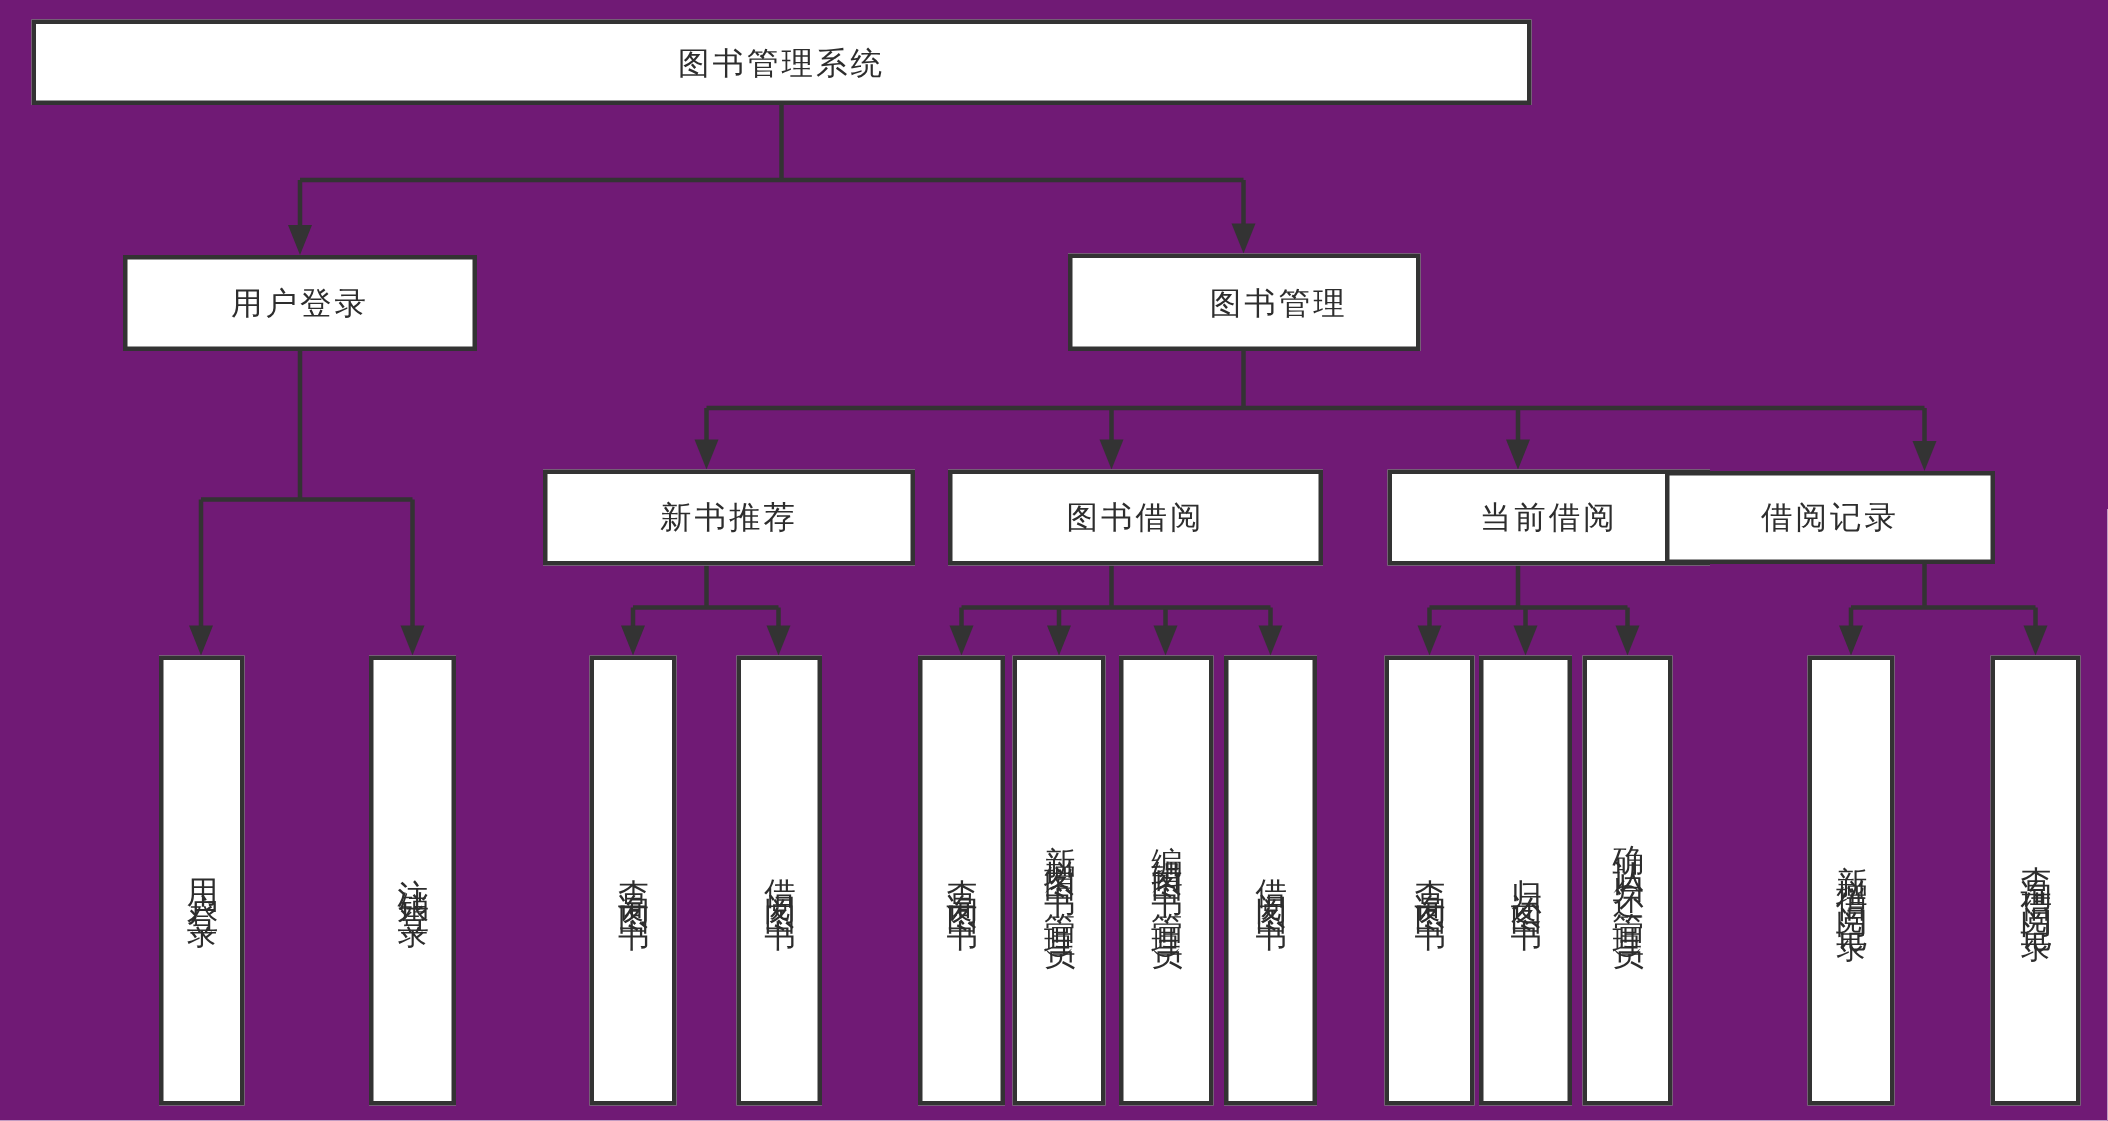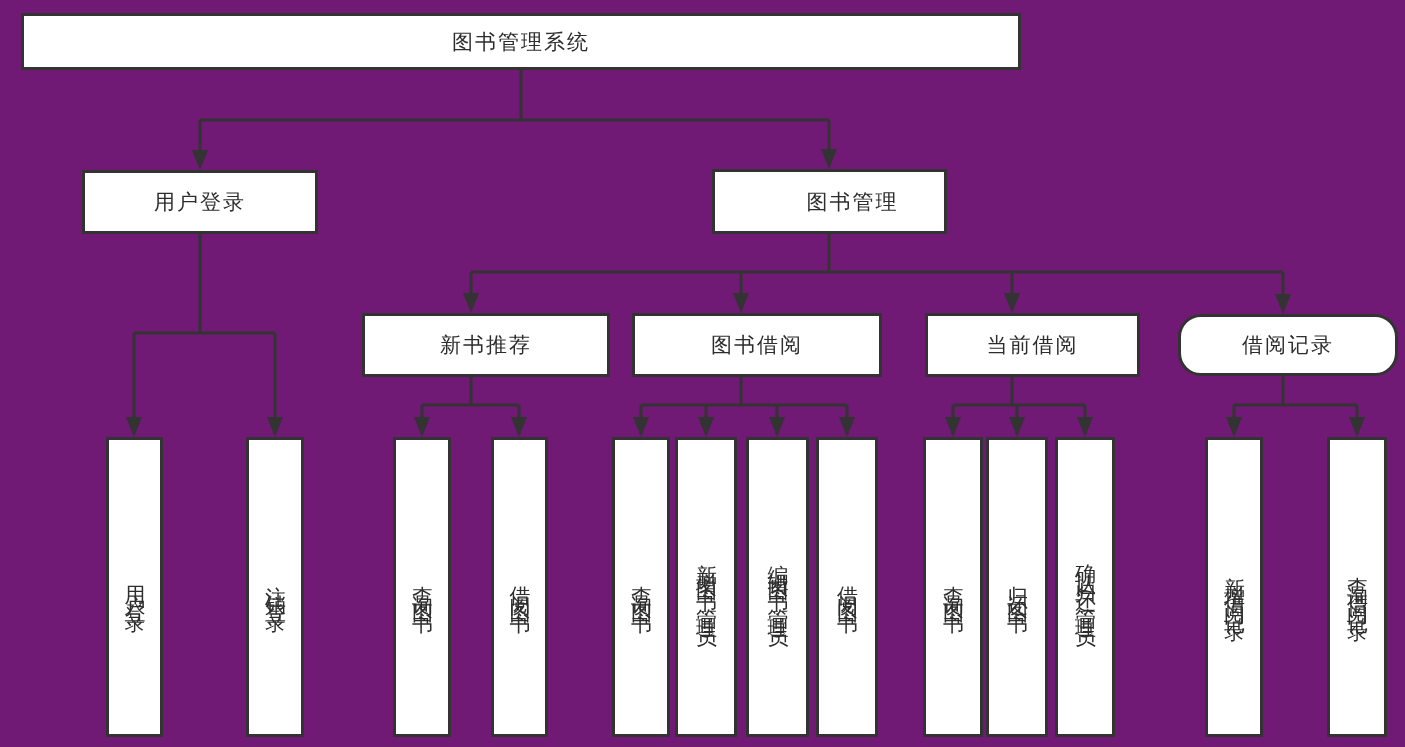--- a/index.html
+++ b/index.html
@@ -39,21 +39,21 @@
   }
   
   .n-root  { left: 21px;  top: 13px;  width: 1000px; height: 57px; }
   
   .n-l1a   { left: 82px;  top: 170px; width: 236px;  height: 64px; }
   .n-l1b   { left: 712px; top: 169px; width: 235px;  height: 65px; padding-left: 46px; }
   
   .n-l2a   { left: 362px;  top: 313px; width: 248px; height: 64px; }
   .n-l2b   { left: 632px;  top: 313px; width: 250px; height: 64px; }
   .n-l2c   { left: 905px;  top: 313px; width: 215px; height: 64px; margin-left: 20px; }
-  .n-l2d   { left: 1178px; top: 314px; width: 220px; height: 62px; border-radius: 23px; }
+  .n-l2d   { left: 1110px; top: 314px; width: 220px; height: 62px; }
   
   .leaf    { top: 437px; height: 300px; }
   .n-f01 { left: 106px;  width: 57px; }
   .n-f02 { left: 246px;  width: 58px; }
   .n-f03 { left: 393px;  width: 58px; }
   .n-f04 { left: 491px;  width: 57px; }
   .n-f05 { left: 612px;  width: 58px; }
   .n-f06 { left: 675px;  width: 62px; }
   .n-f07 { left: 746px;  width: 63px; }
   .n-f08 { left: 816px;  width: 62px; }

